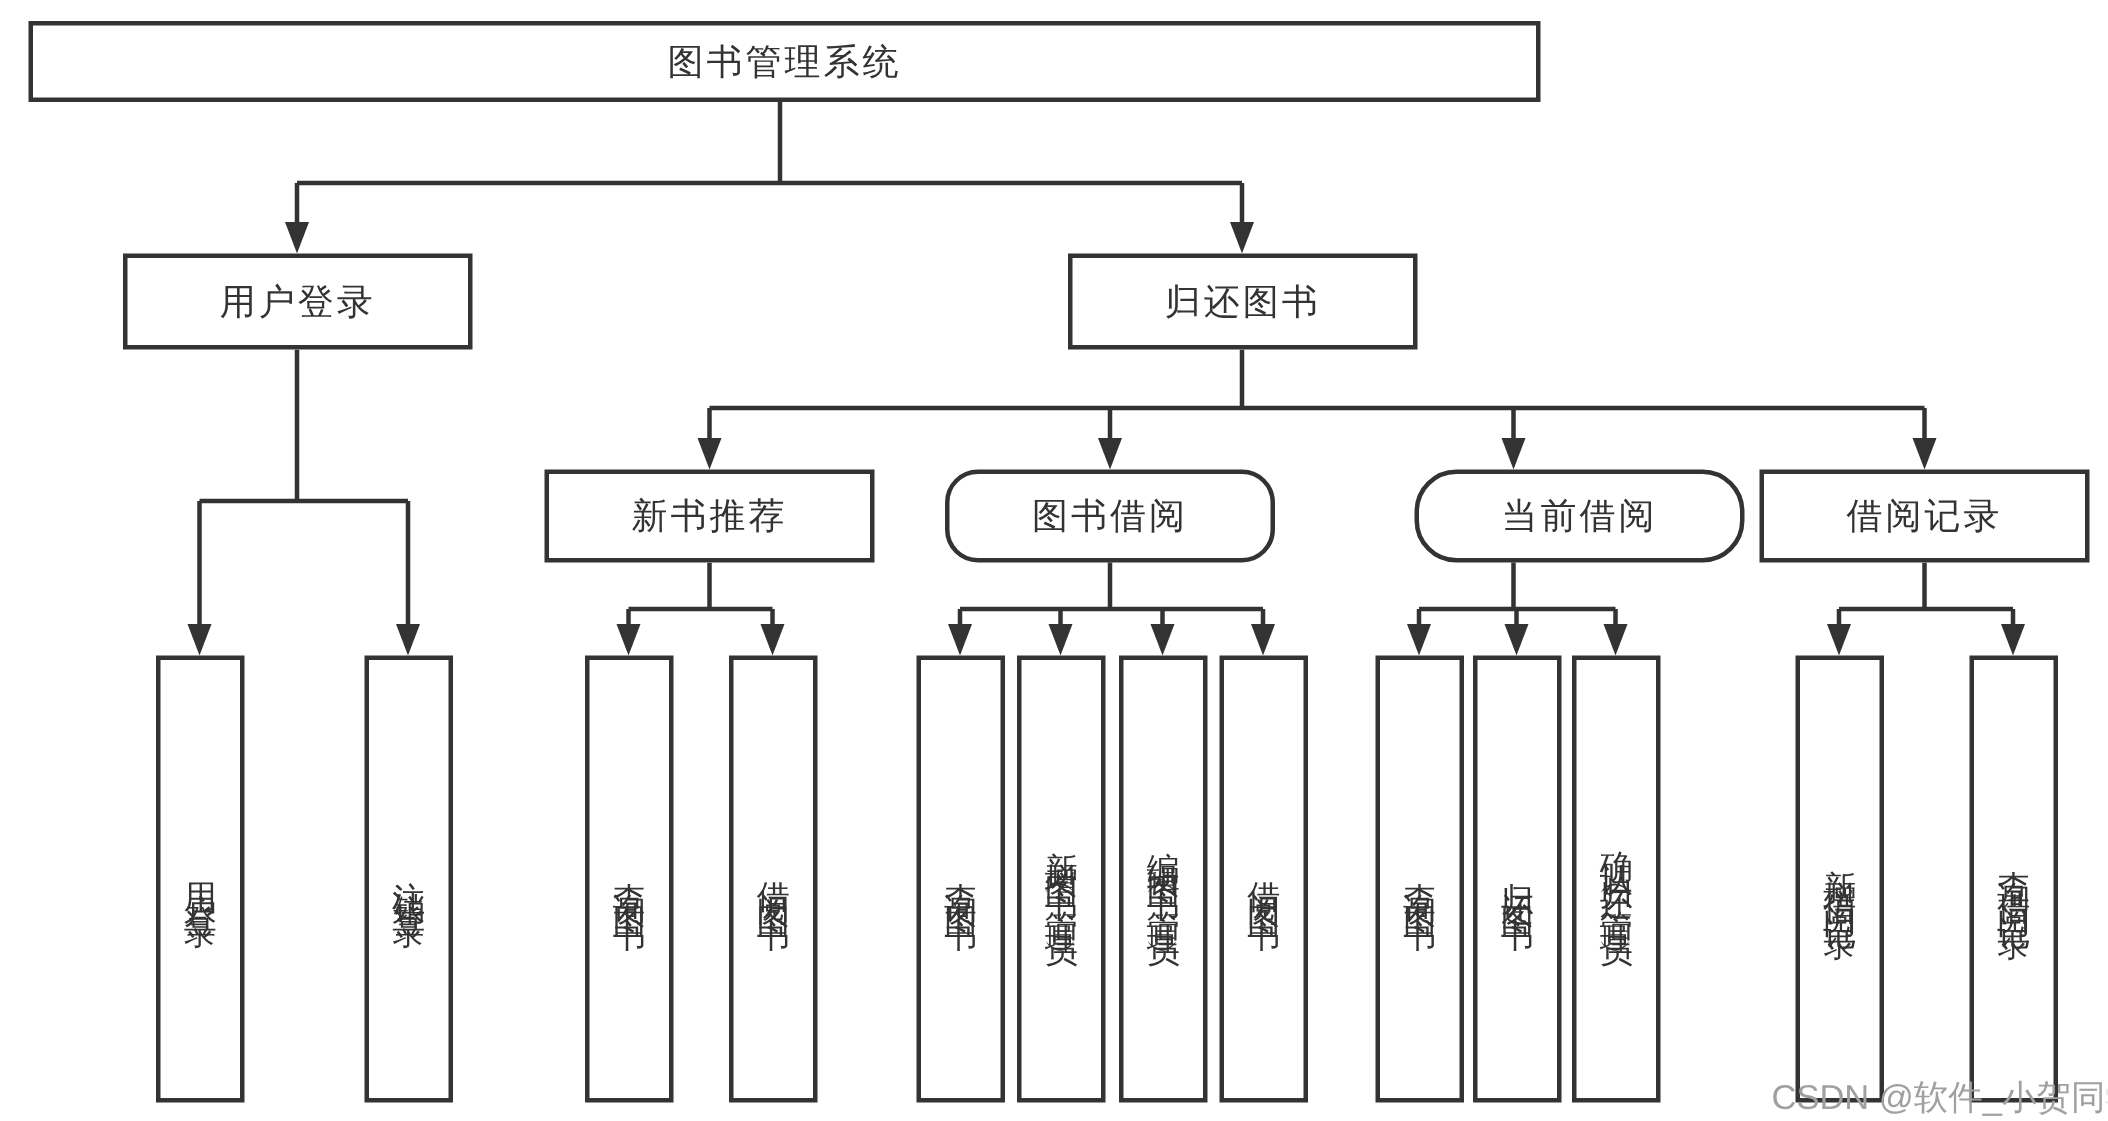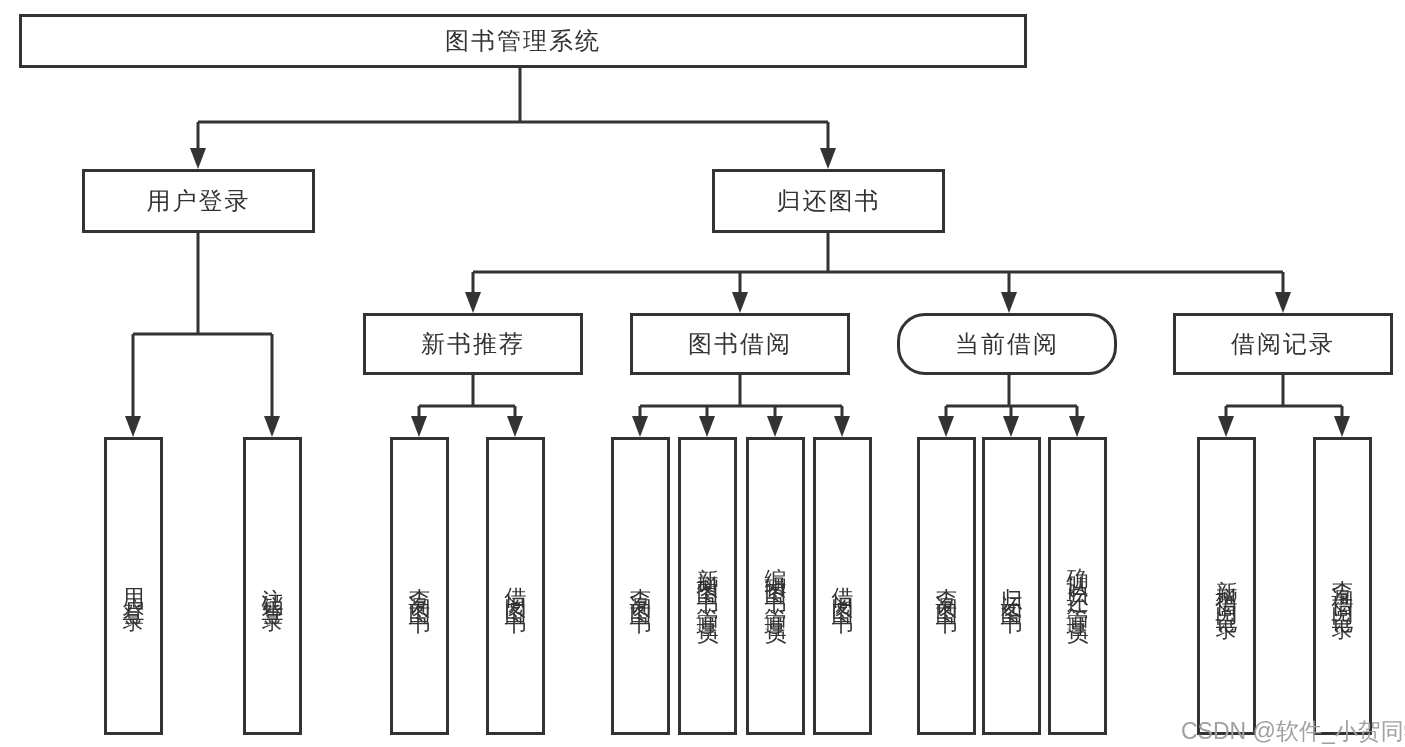--- a/index.html
+++ b/index.html
@@ -103,22 +103,22 @@
       <polygon points="1334,416 1350,416 1342,437"></polygon>
     </g>
   </svg>
 
   <div class="node hnode" style="left:19px; top:14px; width:1008px; height:54px;">图书管理系统</div>
 
   <div class="node hnode" style="left:82px; top:169px; width:233px; height:64px;">用户登录</div>
   <div class="node hnode" style="left:712px; top:169px; width:233px; height:64px;">归还图书</div>
 
   <div class="node hnode" style="left:363px; top:313px; width:220px; height:62px;">新书推荐</div>
-  <div class="node hnode" style="left:630px; top:313px; width:220px; height:62px;">图书借阅</div>
-  <div class="node hnode" style="left:897px; top:313px; width:220px; height:62px;border-radius:28px;">当前借阅</div>
+  <div class="node hnode" style="left:630px; top:313px; width:220px; height:62px;border-radius:22px;">图书借阅</div>
+  <div class="node hnode" style="left:943px; top:313px; width:220px; height:62px;border-radius:28px;">当前借阅</div>
   <div class="node hnode" style="left:1173px; top:313px; width:220px; height:62px;">借阅记录</div>
 
   <div class="node vnode" style="left:104px;">用户登录</div>
   <div class="node vnode" style="left:243px;">注销登录</div>
 
   <div class="node vnode" style="left:390px;">查询图书</div>
   <div class="node vnode" style="left:486px;">借阅图书</div>
 
   <div class="node vnode" style="left:611px;">查询图书</div>
   <div class="node vnode" style="left:678px;">新增图书（管理员）</div>

